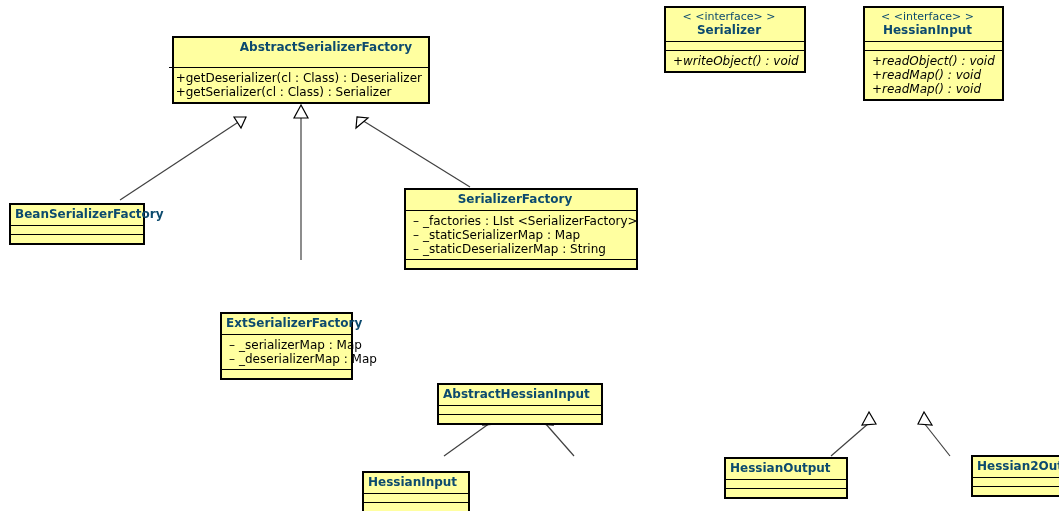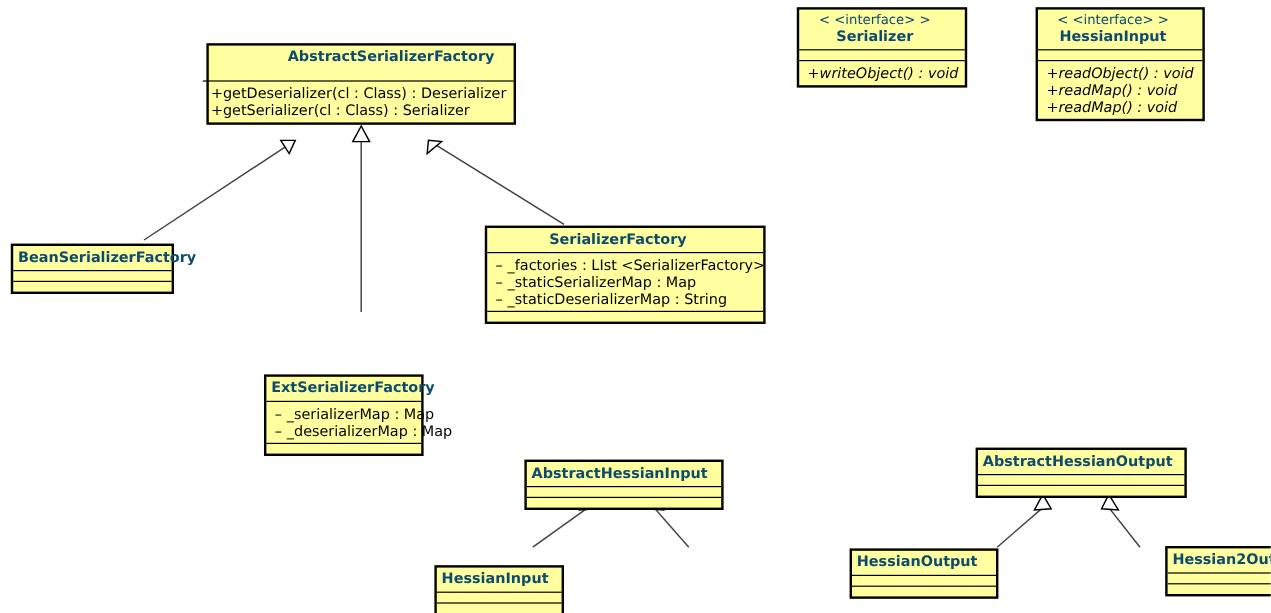--- a/index.html
+++ b/index.html
@@ -190,27 +190,22 @@
     <div class="compartment member-compartment empty"></div>
   </div>
 
   <div class="uml-class" style="left:362px; top:471px; width:108px;">
     <div class="compartment name-compartment">HessianInput</div>
     <div class="compartment member-compartment empty"></div>
     <div class="compartment member-compartment empty"></div>
   </div>
 
 
-  <div class="uml-class" style="left:813px; top:373px; width:176px;">
-    <div class="compartment name-compartment">AbstractHessianOutput</div>
-    <div class="compartment member-compartment empty"></div>
-    <div class="compartment member-compartment empty"></div>
-  </div>
-
-  <div class="uml-class" style="left:708px; top:457px; width:124px;">
+
+  <div class="uml-class" style="left:724px; top:457px; width:124px;">
     <div class="compartment name-compartment">HessianOutput</div>
     <div class="compartment member-compartment empty"></div>
     <div class="compartment member-compartment empty"></div>
   </div>
 
   <div class="uml-class" style="left:971px; top:455px; width:126px;">
     <div class="compartment name-compartment">Hessian2Output</div>
     <div class="compartment member-compartment empty"></div>
     <div class="compartment member-compartment empty"></div>
   </div>

